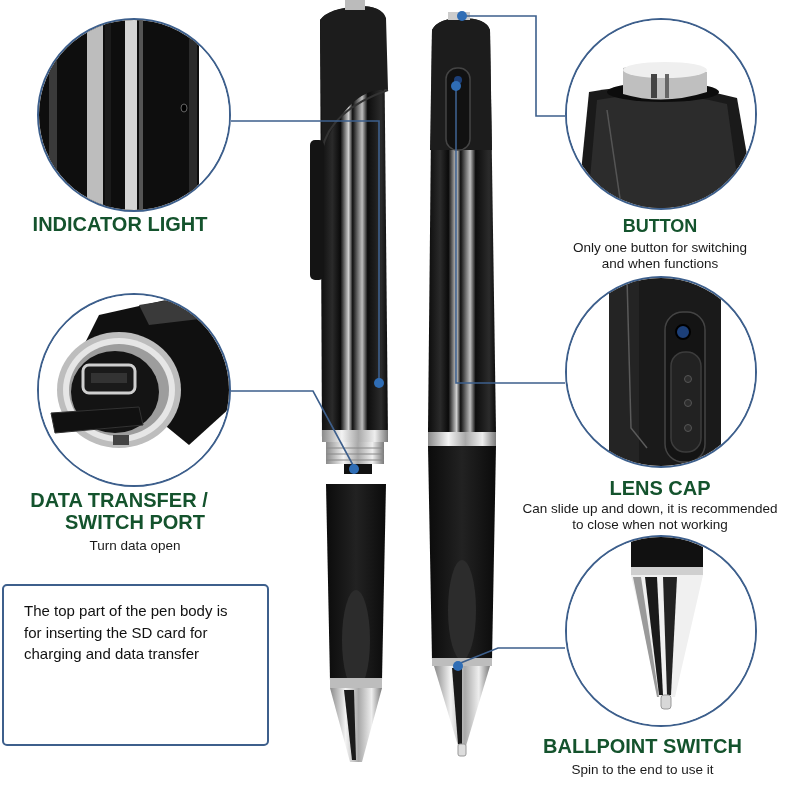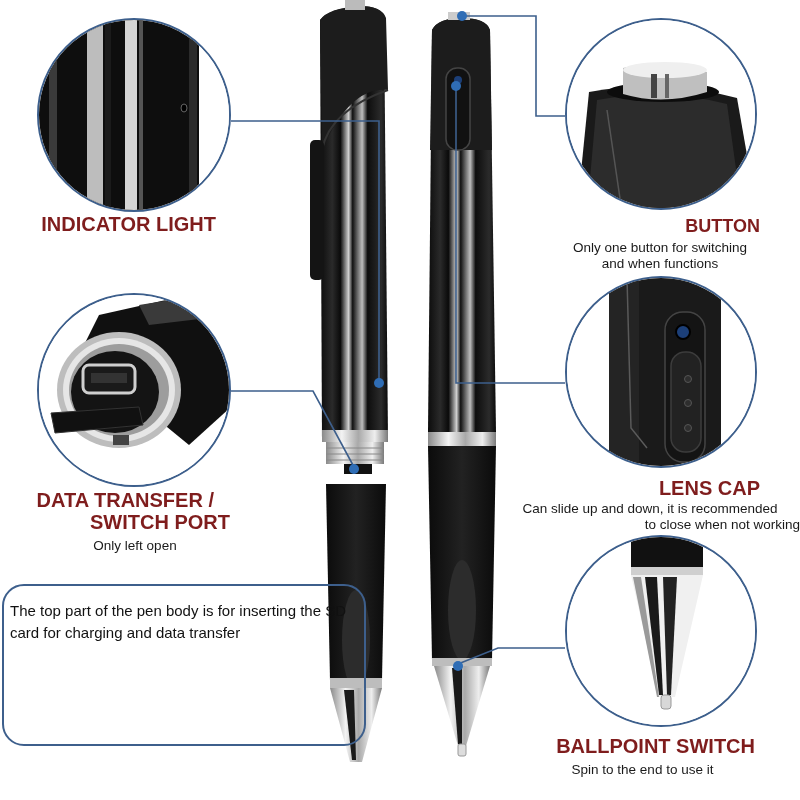--- a/index.html
+++ b/index.html
@@ -1,20 +1,20 @@
 <!DOCTYPE html>
 <html><head>
 <meta charset="utf-8">
 <style>
   html, body { margin: 0; padding: 0; background: #ffffff; }
   body { width: 800px; height: 800px; position: relative; overflow: hidden; font-family: "Liberation Sans", sans-serif; }
   .circle { position: absolute; border-radius: 50%; border: 2px solid #3d5f8c; overflow: hidden; box-sizing: border-box; background: #fff; }
-  .label { position: absolute; color: #7f1d1d; font-weight: bold; font-family: "Liberation Sans", sans-serif; text-align: right; line-height: 1.0; white-space: nowrap; }
+  .label { position: absolute; color: #14532d; font-weight: bold; font-family: "Liberation Sans", sans-serif; text-align: center; line-height: 1.0; white-space: nowrap; }
   .desc { position: absolute; color: #1a1a1a; font-family: "Liberation Sans", sans-serif; text-align: center; font-size: 13.5px; line-height: 16px; white-space: nowrap; }
-  .infobox { position: absolute; left: 2px; top: 584px; width: 364px; height: 162px; border: 2px solid #3d5f8c; border-radius: 22px; box-sizing: border-box; padding: 14px 6px; }
+  .infobox { position: absolute; left: 2px; top: 584px; width: 267px; height: 162px; border: 2px solid #3d5f8c; border-radius: 5px; box-sizing: border-box; padding: 14px 20px; }
   .infobox p { margin: 0; font-size: 15px; line-height: 21.5px; color: #111; }
   .infobox p + p { margin-top: 10px; }
   svg.overlay { position: absolute; left: 0; top: 0; pointer-events: none; }
 </style>
 </head>
 <body>
 
 <div class="circle" style="left:37px; top:18px; width:194px; height:194px;">
   <svg width="194" height="194" viewBox="0 0 194 194">
     <rect x="0" y="0" width="194" height="194" fill="#ffffff"></rect>
@@ -164,28 +164,28 @@
     <circle cx="462" cy="16" r="5"></circle>
     <circle cx="456" cy="86" r="5"></circle>
     <circle cx="458" cy="666" r="5"></circle>
   </g>
 </svg>
 
 <div class="label" style="left:24px; top:214px; width:192px; font-size:20px;">INDICATOR LIGHT</div>
 
 <div class="label" style="left:24px; top:490px; width:190px; font-size:20px;">DATA TRANSFER /</div>
 <div class="label" style="left:40px; top:512px; width:190px; font-size:20px;">SWITCH PORT</div>
-<div class="desc" style="left:40px; top:538px; width:190px;">Only left open</div>
+<div class="desc" style="left:40px; top:538px; width:190px;">Turn data open</div>
 
 <div class="label" style="left:560px; top:217px; width:200px; font-size:18px;">BUTTON</div>
 <div class="desc" style="left:540px; top:240px; width:240px;">Only one button for switching</div>
 <div class="desc" style="left:540px; top:256px; width:240px;">and when functions</div>
 
 <div class="label" style="left:560px; top:478px; width:200px; font-size:20px;">LENS CAP</div>
 <div class="desc" style="left:500px; top:501px; width:300px;">Can slide up and down, it is recommended</div>
-<div class="desc" style="left:500px; top:517px; width:300px;text-align:right;">to close when not working</div>
+<div class="desc" style="left:500px; top:517px; width:300px;">to close when not working</div>
 
 <div class="label" style="left:530px; top:736px; width:225px; font-size:20px;">BALLPOINT SWITCH</div>
 <div class="desc" style="left:530px; top:762px; width:225px;">Spin to the end to use it</div>
 
 <div class="infobox">
   <p>The top part of the pen body is for inserting the SD card for charging and data transfer</p>
 </div>
 
 </body></html>

